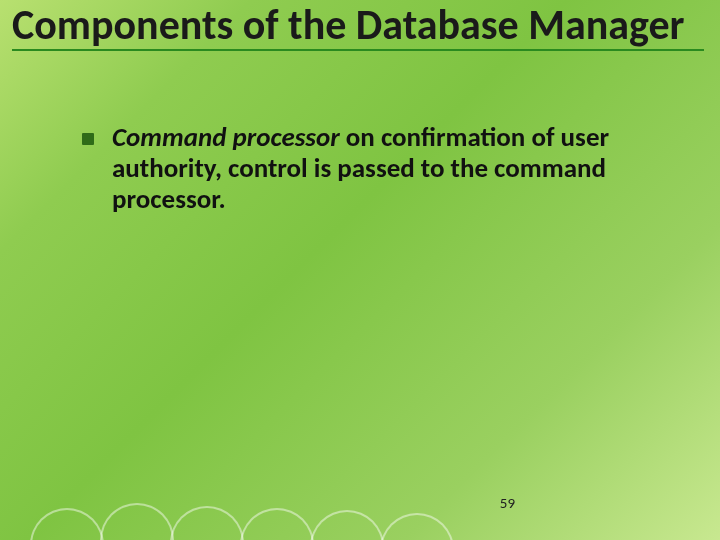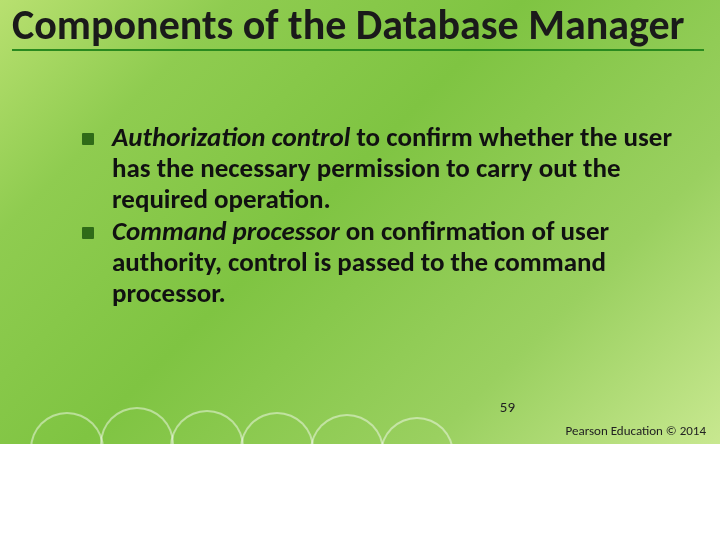--- a/index.html
+++ b/index.html
@@ -6,21 +6,21 @@
     margin: 0;
     padding: 0;
     width: 720px;
     height: 540px;
     overflow: hidden;
     font-family: Calibri, "Segoe UI", sans-serif;
   }
   .slide {
     position: relative;
     width: 720px;
-    height: 444px;
+    height: 540px;
     background: linear-gradient(135deg, #b8e070 0%, #8fcc50 20%, #7fc442 45%, #9ad060 75%, #c8e890 100%);
     box-sizing: border-box;
   }
   .title {
     position: absolute;
     top: 2px;
     left: 12px;
     right: 16px;
     font-size: 42px;
     font-weight: 700;
@@ -98,32 +98,28 @@
 </style>
 </head>
 <body>
 
 <div class="slide">
 
   <div class="title">Components of the Database Manager</div>
 
   <div class="content">
     <div class="bullet-item">
-      <span class="em">Authorization control</span><span> to confirm whether the user has the necessary permission to carry out the required operation.</span>
-    </div>
-    <div class="bullet-item">
       <span class="em">Command processor</span><span> on confirmation of user authority, control is passed to the command processor.</span>
     </div>
   </div>
 
   <div class="deco">
     <div class="arch a1"></div>
     <div class="arch a2"></div>
     <div class="arch a3"></div>
     <div class="arch a4"></div>
     <div class="arch a5"></div>
     <div class="arch a6"></div>
   </div>
 
   <div class="page-num">59</div>
-  <div class="footer-text">Pearson Education © 2014</div>
 
 </div>
 
 </body></html>

